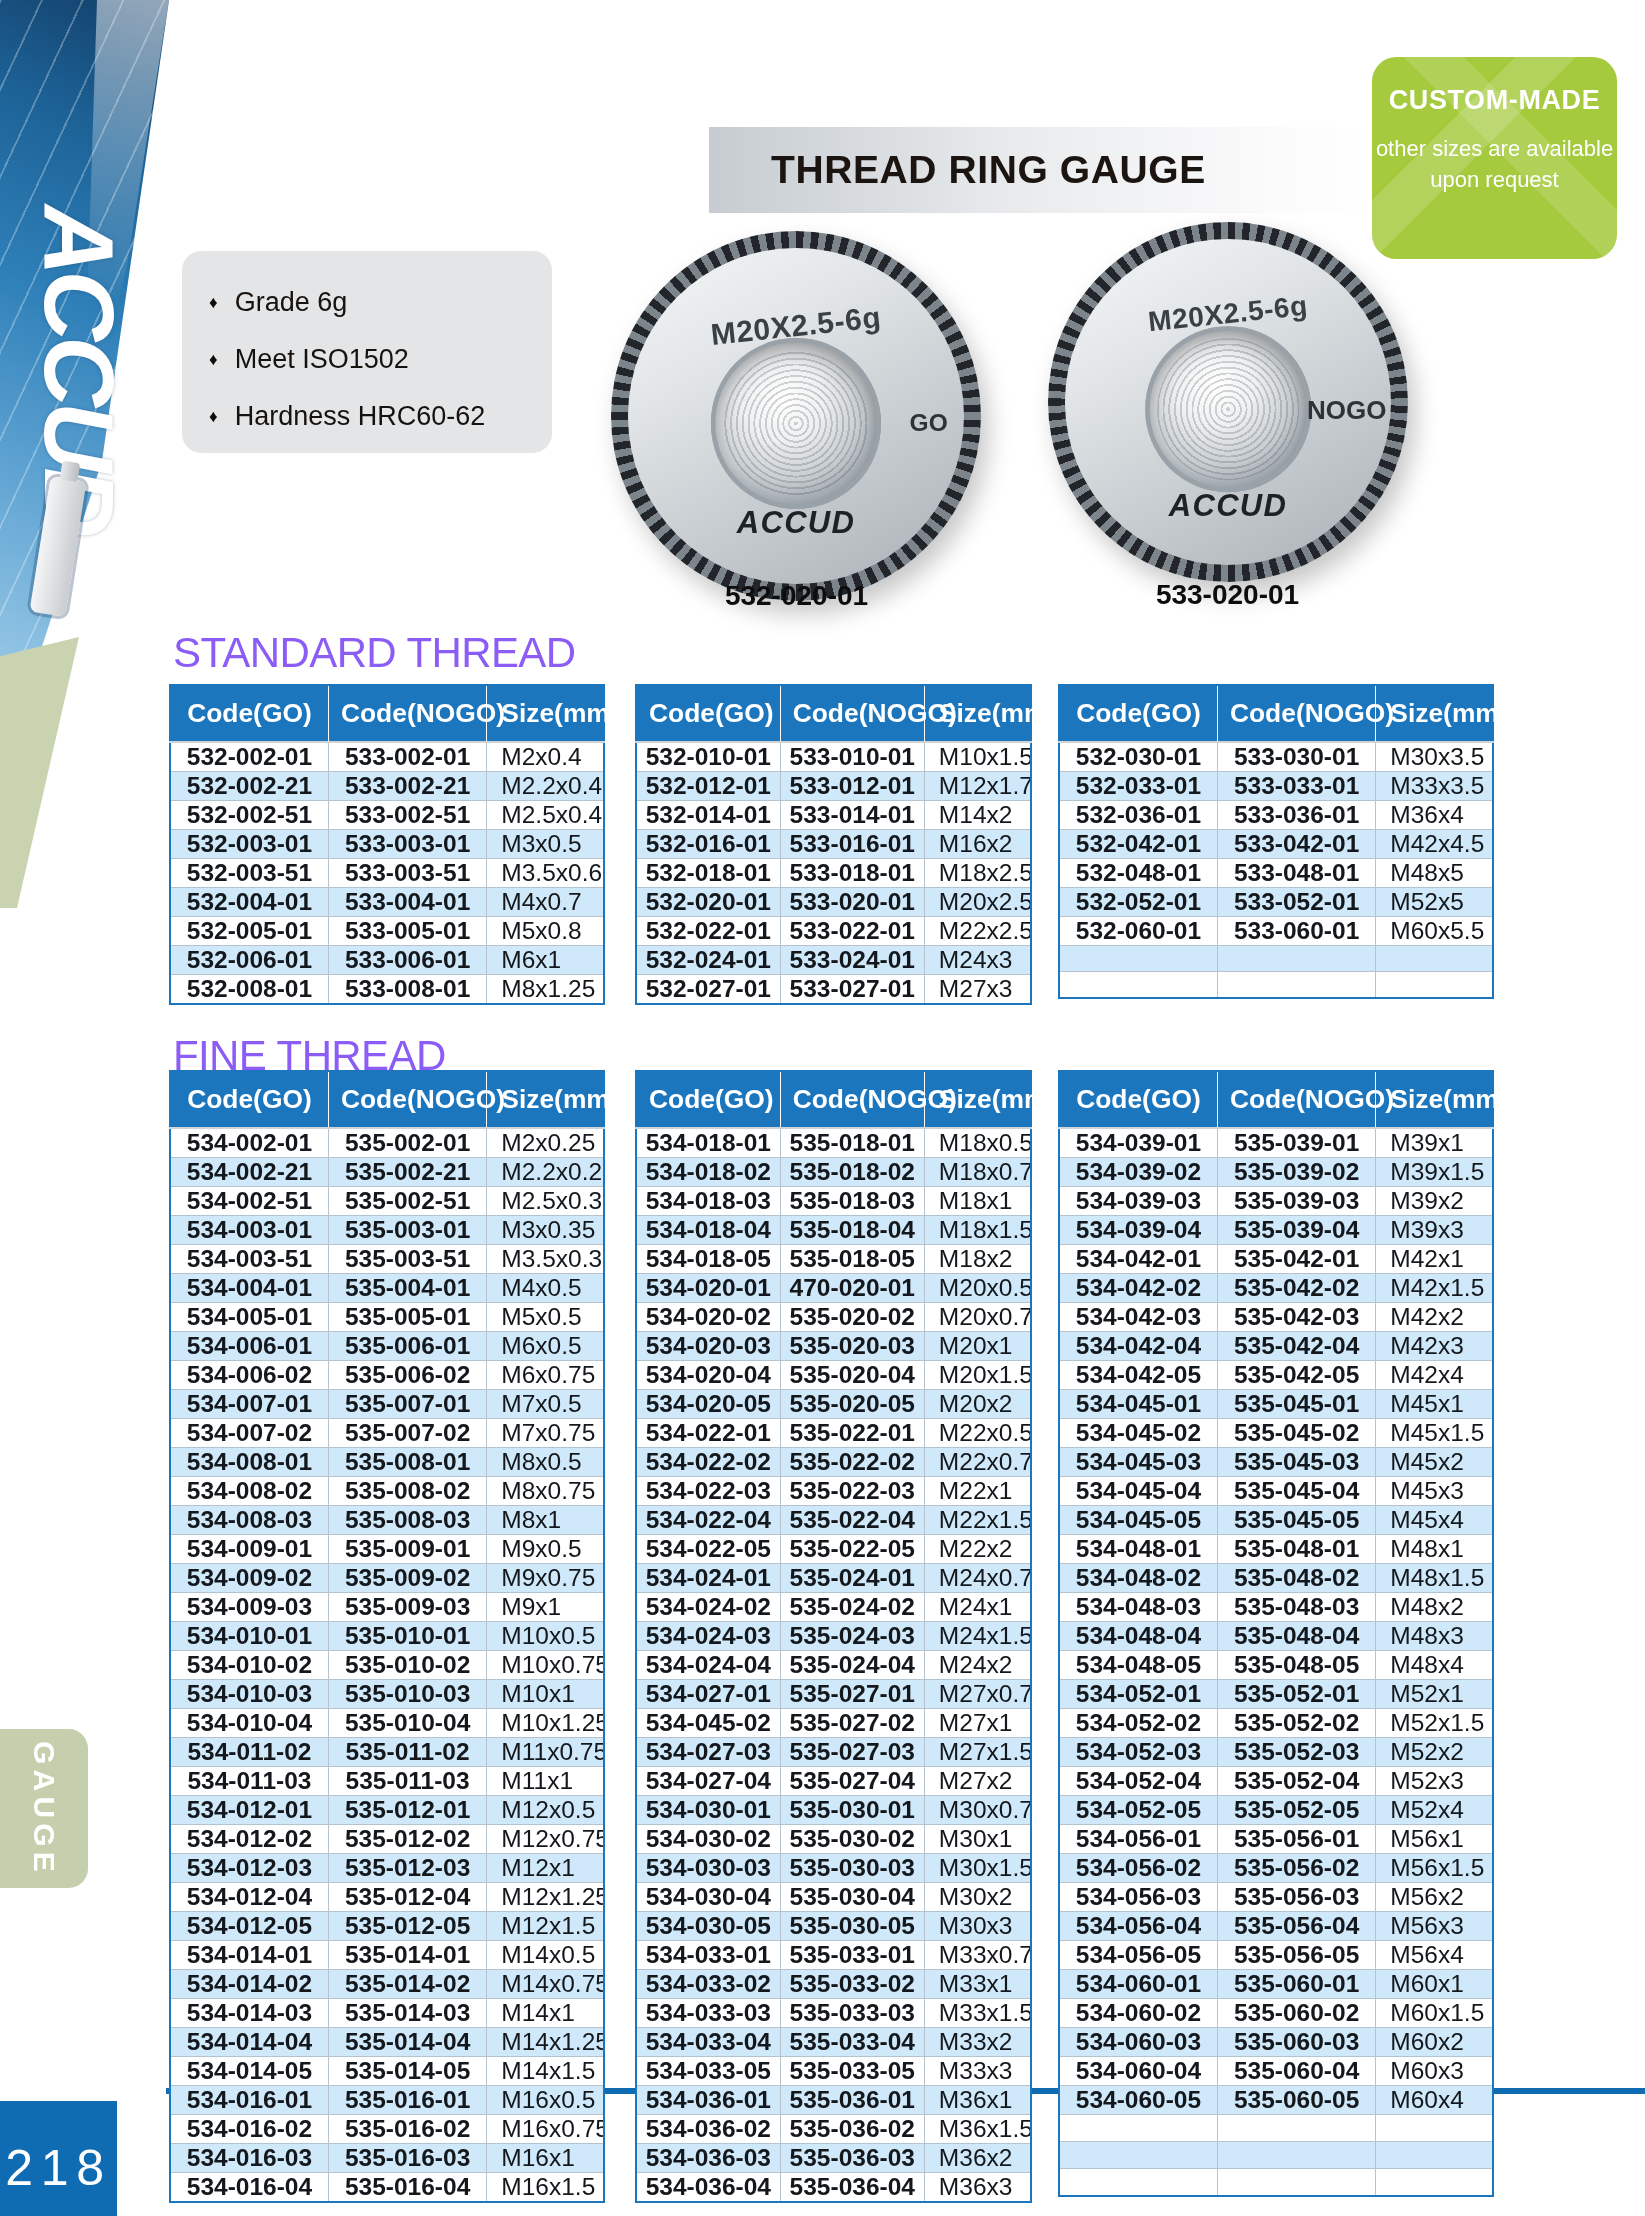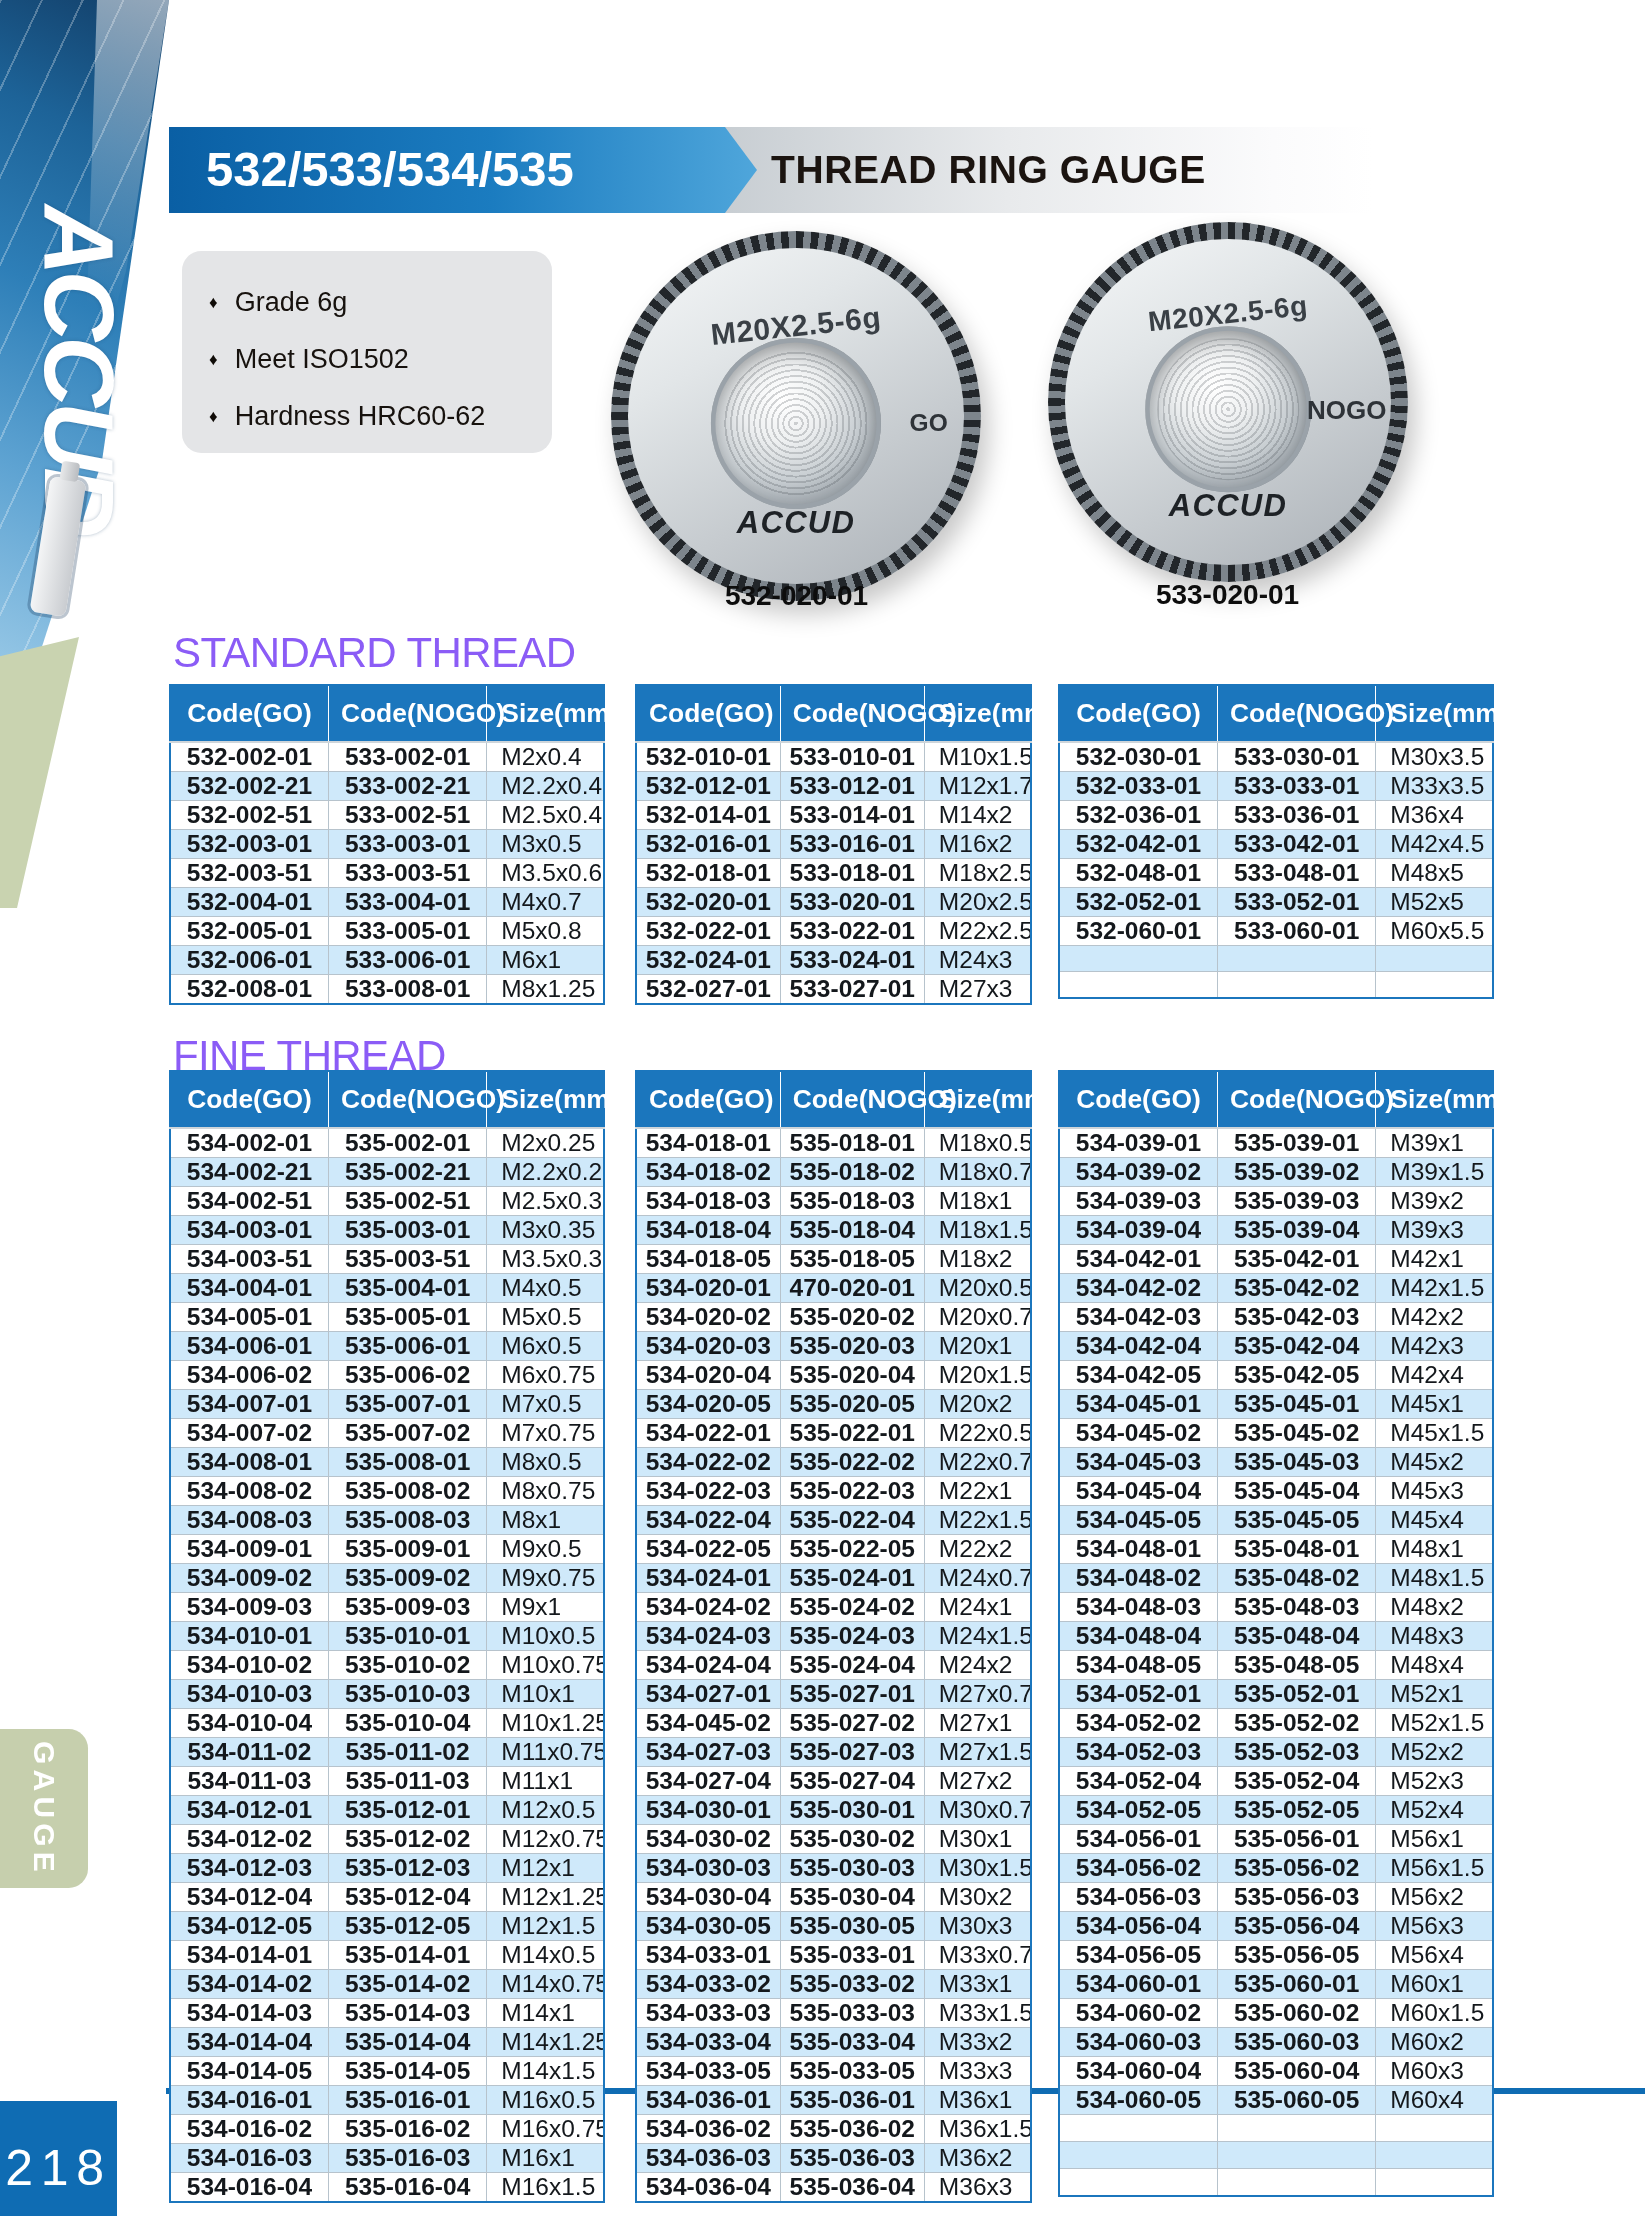--- a/index.html
+++ b/index.html
@@ -116,25 +116,27 @@
 
   <div class="gauge-tab">
     <span>GAUGE</span>
   </div>
   <div class="page-box">
     <span>218</span>
   </div>
   <div class="footer-line"></div>
 
   <div class="gray-band"></div>
-  <div class="banner">
-    <span>532/533/534/535</span>
+  <div class="page-title">THREAD RING GAUGE</div>
+
+  <div class="badge">
+    <div class="b-title">CUSTOM-MADE</div>
+    <div class="b-line1">other sizes are available</div>
+    <div class="b-line2">upon request</div>
   </div>
-  <div class="page-title">THREAD RING GAUGE</div>
-
 
   <div class="features">
     <div class="feat-item">
       <span class="dia">♦</span>
       <span>Grade 6g</span>
     </div>
     <div class="feat-item">
       <span class="dia">♦</span>
       <span>Meet ISO1502</span>
     </div>

